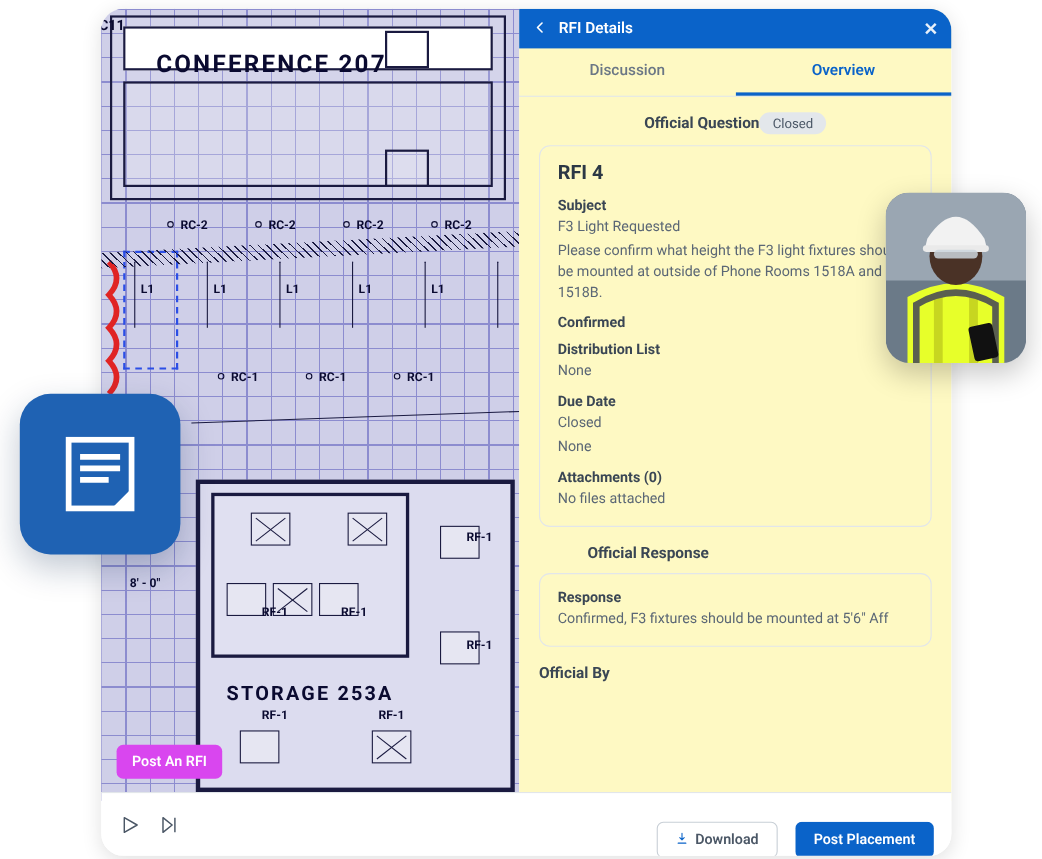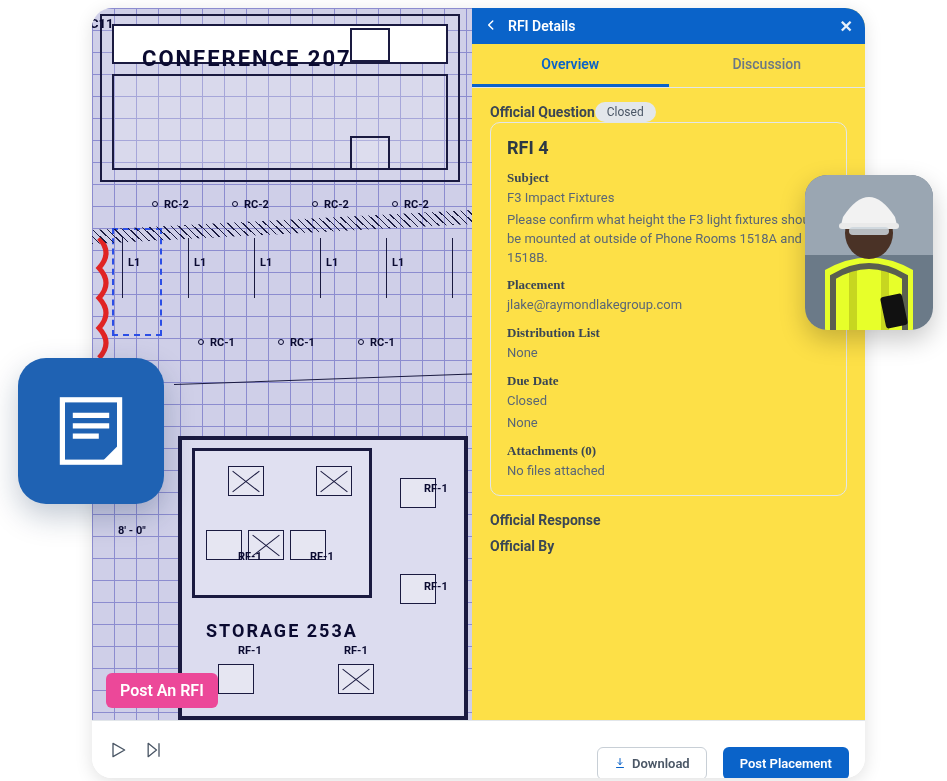--- a/index.html
+++ b/index.html
@@ -70,21 +70,21 @@
 
   .hatch {
     position:absolute;
     background:
       repeating-linear-gradient(45deg, #1a1a40 0 1px, transparent 1px 5px);
   }
 
   
   .panel {
     position:absolute; right:0; top:0; width:393px; height:720px;
-    background:#fde047;
+    background:#fef9c3;
     display:flex; flex-direction:column;
   }
   .panel-header {
     height:36px; background:#0a63c9; color:#fff;
     display:flex; align-items:center; padding:0 12px;
     font-size:14px; font-weight:600;
   }
   .panel-header .chev { margin-right:10px; font-size:16px; cursor:pointer; }
   .panel-header .title { flex:1; }
   .panel-header .close { font-size:16px; cursor:pointer; opacity:.9; }
@@ -96,54 +96,54 @@
   }
   .tab.active { color:#0a63c9; border-bottom:3px solid #0a63c9; font-weight:600; }
 
   .scroll {
     flex:1; overflow-y:auto; padding:14px 18px 4px 18px;
     font-size:13px; color:#4b5766;
   }
   .scroll::-webkit-scrollbar { width:6px; }
   .scroll::-webkit-scrollbar-thumb { background:#c8cfd6; border-radius:3px; }
 
-  .row-head { display:flex; justify-content:flex-start; align-items:center; }
+  .row-head { display:flex; justify-content:center; align-items:center; margin-bottom:10px; }
   .sec-title { font-weight:700; color:#3a4654; font-size:14px; }
   .badge {
     background:#e3e7eb; color:#4b5766; font-size:12px; padding:3px 12px;
     border-radius:12px;
   }
 
   .card {
     border:1px solid #e2e6ea; border-radius:10px; padding:14px 16px;
     margin-bottom:16px;
   }
   .card h2 { font-size:18px; color:#2c3845; margin-bottom:12px; font-weight:700; }
-  .fld-label { font-weight:700; color:#3a4654; font-size:13px; margin-top:10px;font-family:Liberation Serif, serif; }
+  .fld-label { font-weight:700; color:#3a4654; font-size:13px; margin-top:10px; }
   .fld-val { color:#5b6775; font-size:13px; margin-top:3px; line-height:1.45; }
 
   
   .bottombar {
     position:absolute; left:0; right:0; bottom:0; height:58px;
     background:#fff; border-top:1px solid #e2e6ea;
     display:flex; align-items:center; padding:0 16px; gap:16px;
   }
   .play-btn { width:20px; height:20px; cursor:pointer; color:#4b5766; }
   .spacer { flex:1; }
   .btn {
     padding:8px 16px; border-radius:6px; font-size:13px; font-weight:600;
     cursor:pointer; border:1px solid transparent;margin-top:28px;
   }
   .btn-outline { border:1px solid #c8cfd6; color:#4b5766; background:#fff; }
   .btn-primary { background:#0a63c9; color:#fff; }
 
   .post-rfi {
     position:absolute; left:14px; bottom:70px; z-index:5;
-    background:#ec4899; color:#fff; padding:8px 14px;
-    border-radius:6px; font-size:16px; font-weight:600; cursor:pointer;
+    background:#d946ef; color:#fff; padding:8px 14px;
+    border-radius:6px; font-size:13px; font-weight:600; cursor:pointer;
   }
 
   
   .doc-icon {
     position:absolute; left:18px; top:358px; width:146px; height:146px;
     background:#1f62b3; border-radius:28px;
     display:flex; align-items:center; justify-content:center;
     box-shadow:0 12px 30px rgba(10,40,80,0.25);
     z-index:10;
   }
@@ -238,48 +238,51 @@
       <span class="chev">
         <svg width="14" height="14" viewBox="0 0 24 24" fill="none">
             <path d="M15 5l-7 7 7 7" stroke="#fff" stroke-width="2.5" stroke-linecap="round" stroke-linejoin="round"></path>
           </svg>
       </span>
       <span class="title">RFI Details</span>
       <span class="close">✕</span>
     </div>
 
     <div class="tabs">
+      <div class="tab">Discussion</div>
       <div class="tab active">Overview</div>
-      <div class="tab">Discussion</div>
     </div>
 
     <div class="scroll">
       <div class="row-head">
         <div class="sec-title">Official Question</div>
         <div class="badge">Closed</div>
       </div>
 
       <div class="card">
         <h2>RFI 4</h2>
         <div class="fld-label">Subject</div>
-        <div class="fld-val">F3 Impact Fixtures</div>
+        <div class="fld-val">F3 Light Requested</div>
         <div class="fld-val">Please confirm what height the F3 light fixtures should be mounted at outside of Phone Rooms 1518A and 1518B.</div>
-        <div class="fld-label">Placement</div>
-        <div class="fld-val">jlake@raymondlakegroup.com</div>
+        <div class="fld-label">Confirmed</div>
         <div class="fld-label">Distribution List</div>
         <div class="fld-val">None</div>
         <div class="fld-label">Due Date</div>
         <div class="fld-val">Closed</div>
         <div class="fld-val">None</div>
         <div class="fld-label">Attachments (0)</div>
         <div class="fld-val">No files attached</div>
       </div>
 
-      <div class="sec-title" style="margin-bottom:10px;">Official Response</div>
-
+      <div class="sec-title" style="margin-bottom:10px;margin-left:44px;">Official Response</div>
+
+      <div class="card">
+        <div class="fld-label" style="margin-top:0;">Response</div>
+        <div class="fld-val">Confirmed, F3 fixtures should be mounted at 5'6" Aff</div>
+      </div>
 
       <div class="sec-title">Official By</div>
       <div style="height:30px;"></div>
     </div>
   </div>
 
   <div class="bottombar">
     <span class="play-btn">
       <svg viewBox="0 0 24 24" width="20" height="20">
           <path d="M6 4l14 8-14 8z" fill="none" stroke="#4b5766" stroke-width="1.6" stroke-linejoin="round"></path>

